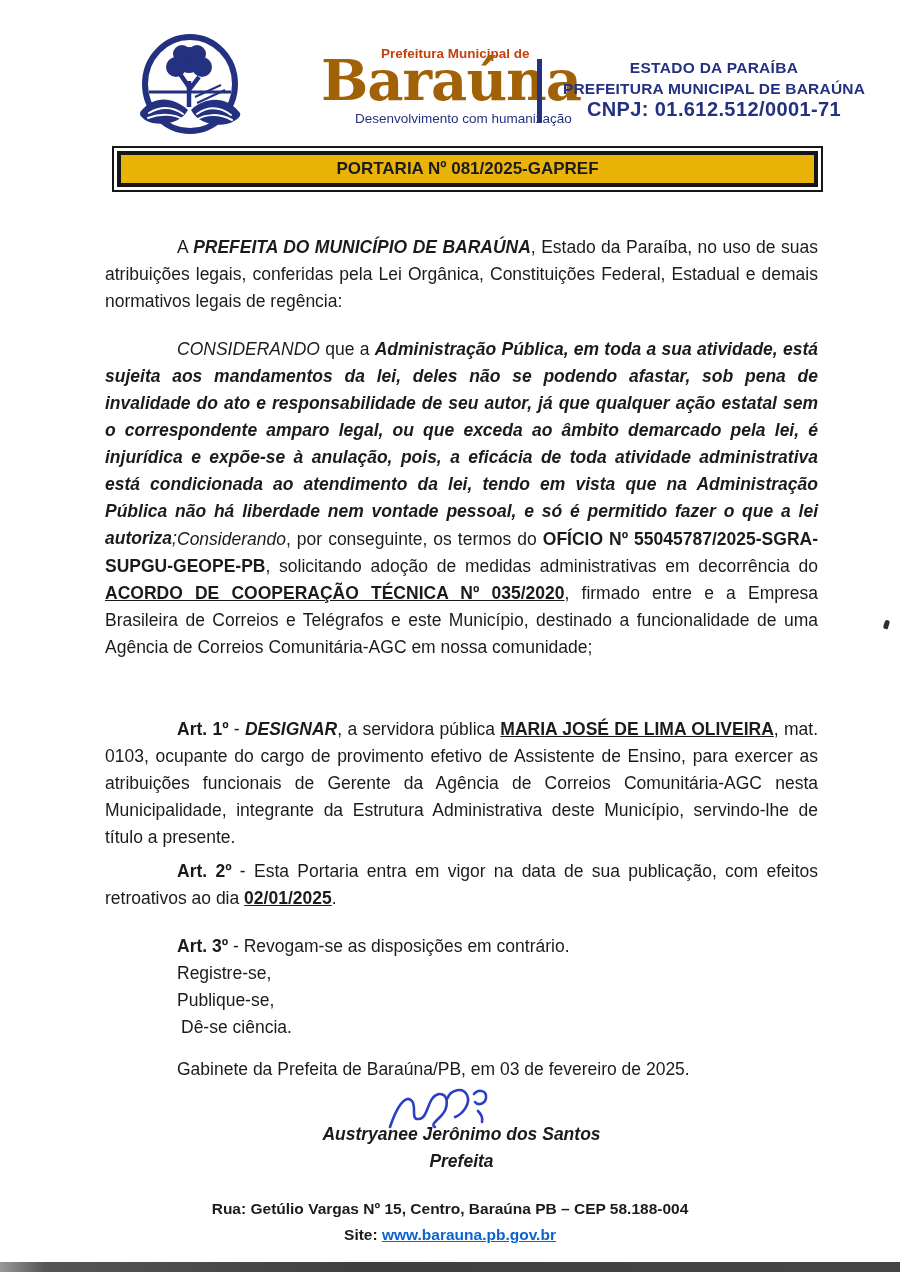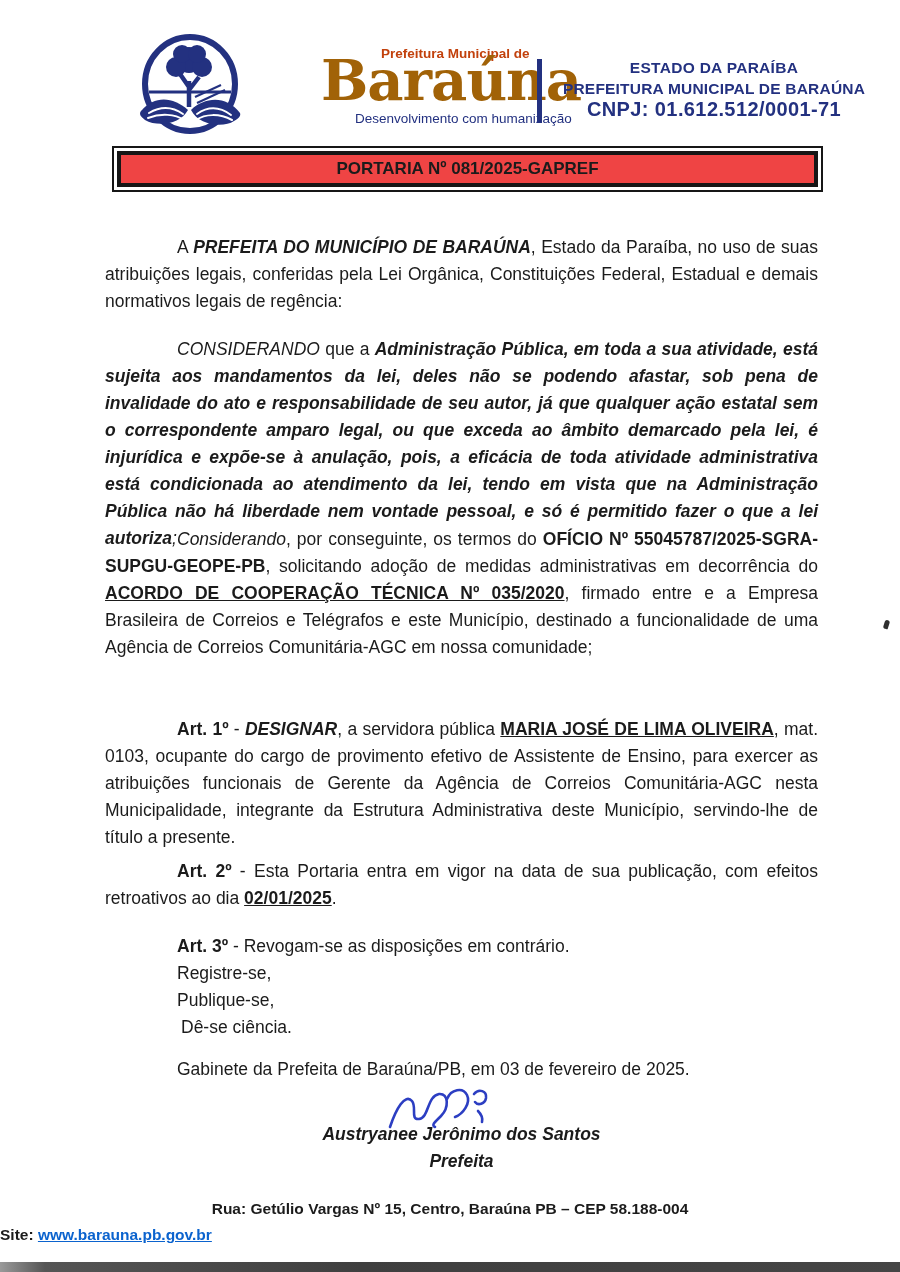--- a/index.html
+++ b/index.html
@@ -13,31 +13,31 @@
   .hdr-brand-name{position:absolute;left:321px;top:48px;font-family:"DejaVu Serif","Liberation Serif",serif;
         font-weight:bold;font-size:56px;line-height:64px;color:#a16207;letter-spacing:-1px;}
   .hdr-tagline{position:absolute;left:355px;top:111px;font-size:13.5px;font-weight:500;color:#233180;}
   .hdr-divider{position:absolute;left:537px;top:59px;width:5px;height:64px;background:#233180;}
   .hdr-right{position:absolute;left:552px;top:57px;width:324px;text-align:center;color:#233180;font-weight:bold;}
   .hdr-right .l1{font-size:15.5px;line-height:21px;letter-spacing:.3px;}
   .hdr-right .l2{font-size:15.5px;line-height:21px;letter-spacing:.2px;}
   .hdr-right .l3{font-size:20px;line-height:21px;letter-spacing:.4px;}
   
   .title-box{position:absolute;left:112px;top:146px;width:711px;border:2px solid #161616;padding:3px;box-sizing:border-box;}
-  .title-inner{border:4px solid #161616;text-align:center;font-weight:bold;font-size:17px;line-height:28px;background:#ef4444;}
+  .title-inner{border:4px solid #161616;text-align:center;font-weight:bold;font-size:17px;line-height:28px;background:#eab308;}
   
   .para{position:absolute;left:105px;width:713px;text-align:justify;text-indent:72px;
         font-size:17.5px;line-height:27px;}
   .line{position:absolute;left:177px;width:641px;font-size:17.5px;line-height:27px;}
   .resolve{letter-spacing:1px;}
   .sig-block{position:absolute;left:105px;top:1121px;width:713px;text-align:center;
         font-size:17.5px;line-height:27px;font-weight:bold;font-style:italic;}
   .sig-svg{position:absolute;left:386px;top:1083px;z-index:2;}
   .footer-line1{position:absolute;left:0;top:1200px;width:900px;text-align:center;font-weight:bold;font-size:15.5px;}
-  .footer-line2{position:absolute;left:0;top:1226px;width:900px;font-weight:bold;font-size:15.5px;}
+  .footer-line2{position:absolute;left:0;top:1226px;width:900px;text-align:center;font-weight:bold;font-size:15.5px;}
   .footer-link{color:#0b63ce;text-decoration:underline;cursor:pointer;}
   .scan-band{position:absolute;left:0;top:1262px;width:900px;height:10px;
         background:linear-gradient(to right,#9a9a9a 0%,#555 5%,#3f3f3f 40%,#454545 100%);}
   .scan-artifact{position:absolute;left:884px;top:620px;width:5px;height:9px;background:#2f2f2f;
         border-radius:3px 3px 1px 3px;transform:rotate(18deg);}
   .logo-svg{position:absolute;left:133px;top:33px;}
 </style>
 </head>
 <body>
 

